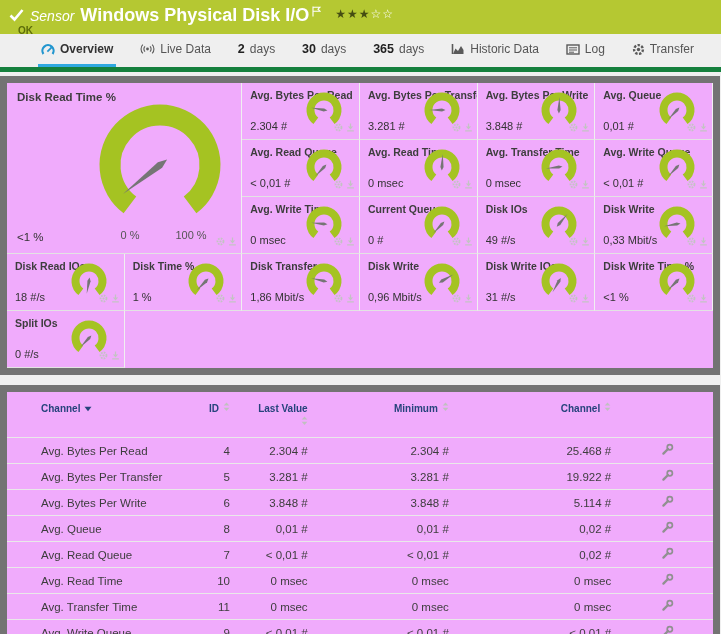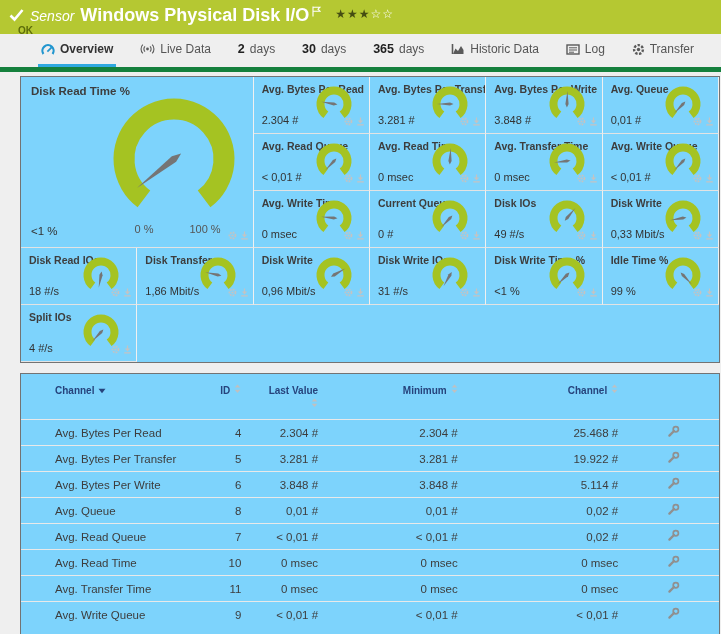--- a/index.html
+++ b/index.html
@@ -22,21 +22,21 @@
   .status-ok{position:absolute;left:18px;top:25px;font-size:10px;font-weight:bold;color:var(--ok-text);}
   
   .tabs{height:33px;display:flex;align-items:stretch;justify-content:space-between;
         padding:0 24px 0 38px;border-bottom:5px solid #15803d;}
   .tab{display:flex;align-items:center;gap:5px;font-size:12px;color:#555;
        border-bottom:3px solid transparent;padding:0 3px;cursor:pointer;white-space:nowrap;}
   .tab.active{border-bottom-color:var(--tab-blue);color:#333;font-weight:bold;}
   .tab .num{font-weight:bold;color:#222;font-size:12.5px;}
   .tab .icn{display:flex;align-items:center;}
   
-  .panel{background:#7dd3fc;border:1px solid #737373;margin-left:20px;margin-right:1px;}
+  .panel{background:#f0abfc;border:7px solid #737373;margin-right:1px;}
   .gauges-panel{margin-top:4px;}
   .gauge-grid{display:grid;grid-template-columns:repeat(6,1fr);grid-auto-rows:57px;}
   .tile{position:relative;border-bottom:1px solid #e3e3e3;border-right:1px solid #f0f0f0;overflow:hidden;}
   .tile.empty{border:none;}
   .tile .t-title{position:absolute;left:8px;top:6px;font-size:10.5px;font-weight:bold;color:#3d3d3d;white-space:nowrap;}
   .tile .t-value{position:absolute;left:8px;bottom:7px;font-size:11px;color:#333;}
   .tile .t-icons{position:absolute;right:4px;bottom:3px;display:flex;gap:3px;align-items:center;}
   .tile svg.g{position:absolute;right:13px;top:6px;}
   .tile.big{grid-column:span 2;grid-row:span 3;}
   .tile.big .t-title{font-size:11.5px;left:10px;top:8px;}
@@ -374,20 +374,37 @@
           <span><svg width="9" height="9" viewBox="0 0 9 9">
               <circle cx="4.5" cy="4.5" r="3" fill="none" stroke="#c3c3c3" stroke-width="1.8" stroke-dasharray="1.7 1.1"></circle>
               <circle cx="4.5" cy="4.5" r="1.1" fill="#c3c3c3"></circle>
             </svg></span>
           <span><svg width="9" height="9" viewBox="0 0 9 9">
               <path d="M4.5 0.5 V5 M2.6 3.4 L4.5 5.6 L6.4 3.4 M1.2 7.8 H7.8" stroke="#c3c3c3" stroke-width="1.2" fill="none"></path>
             </svg></span>
         </div>
       </div>
       <div class="tile">
+        <div class="t-title">Disk Time %</div>
+        <svg class="g" width="44" height="42" viewBox="0 0 44 42">
+          <path d="M 13.88 31.78 A 13.5 13.5 0 1 1 30.12 31.78" stroke="#a5c322" stroke-width="8" fill="none"></path>
+          <polygon points="12.81,30.19 23.13,22.13 24.47,18.53 20.87,19.87" fill="#757575"></polygon>
+        </svg>
+        <div class="t-value">1 %</div>
+        <div class="t-icons">
+          <span><svg width="9" height="9" viewBox="0 0 9 9">
+              <circle cx="4.5" cy="4.5" r="3" fill="none" stroke="#c3c3c3" stroke-width="1.8" stroke-dasharray="1.7 1.1"></circle>
+              <circle cx="4.5" cy="4.5" r="1.1" fill="#c3c3c3"></circle>
+            </svg></span>
+          <span><svg width="9" height="9" viewBox="0 0 9 9">
+              <path d="M4.5 0.5 V5 M2.6 3.4 L4.5 5.6 L6.4 3.4 M1.2 7.8 H7.8" stroke="#c3c3c3" stroke-width="1.2" fill="none"></path>
+            </svg></span>
+        </div>
+      </div>
+      <div class="tile">
         <div class="t-title">Disk Transfer</div>
         <svg class="g" width="44" height="42" viewBox="0 0 44 42">
           <path d="M 13.88 31.78 A 13.5 13.5 0 1 1 30.12 31.78" stroke="#a5c322" stroke-width="8" fill="none"></path>
           <polygon points="9.28,18.3 21.67,22.57 25.42,21.73 22.33,19.43" fill="#757575"></polygon>
         </svg>
         <div class="t-value">1,86 Mbit/s</div>
         <div class="t-icons">
           <span><svg width="9" height="9" viewBox="0 0 9 9">
               <circle cx="4.5" cy="4.5" r="3" fill="none" stroke="#c3c3c3" stroke-width="1.8" stroke-dasharray="1.7 1.1"></circle>
               <circle cx="4.5" cy="4.5" r="1.1" fill="#c3c3c3"></circle>
@@ -442,43 +459,26 @@
           <span><svg width="9" height="9" viewBox="0 0 9 9">
               <circle cx="4.5" cy="4.5" r="3" fill="none" stroke="#c3c3c3" stroke-width="1.8" stroke-dasharray="1.7 1.1"></circle>
               <circle cx="4.5" cy="4.5" r="1.1" fill="#c3c3c3"></circle>
             </svg></span>
           <span><svg width="9" height="9" viewBox="0 0 9 9">
               <path d="M4.5 0.5 V5 M2.6 3.4 L4.5 5.6 L6.4 3.4 M1.2 7.8 H7.8" stroke="#c3c3c3" stroke-width="1.2" fill="none"></path>
             </svg></span>
         </div>
       </div>
       <div class="tile">
-        <div class="t-title">Idle Time %</div>
-        <svg class="g" width="44" height="42" viewBox="0 0 44 42">
-          <path d="M 13.88 31.78 A 13.5 13.5 0 1 1 30.12 31.78" stroke="#a5c322" stroke-width="8" fill="none"></path>
-          <polygon points="30.87,30.51 23.17,19.91 19.61,18.44 20.83,22.09" fill="#757575"></polygon>
-        </svg>
-        <div class="t-value">99 %</div>
-        <div class="t-icons">
-          <span><svg width="9" height="9" viewBox="0 0 9 9">
-              <circle cx="4.5" cy="4.5" r="3" fill="none" stroke="#c3c3c3" stroke-width="1.8" stroke-dasharray="1.7 1.1"></circle>
-              <circle cx="4.5" cy="4.5" r="1.1" fill="#c3c3c3"></circle>
-            </svg></span>
-          <span><svg width="9" height="9" viewBox="0 0 9 9">
-              <path d="M4.5 0.5 V5 M2.6 3.4 L4.5 5.6 L6.4 3.4 M1.2 7.8 H7.8" stroke="#c3c3c3" stroke-width="1.2" fill="none"></path>
-            </svg></span>
-        </div>
-      </div>
-      <div class="tile">
         <div class="t-title">Split IOs</div>
         <svg class="g" width="44" height="42" viewBox="0 0 44 42">
           <path d="M 13.88 31.78 A 13.5 13.5 0 1 1 30.12 31.78" stroke="#a5c322" stroke-width="8" fill="none"></path>
           <polygon points="13.13,30.51 23.17,22.09 24.39,18.44 20.83,19.91" fill="#757575"></polygon>
         </svg>
-        <div class="t-value">4 #/s</div>
+        <div class="t-value">0 #/s</div>
         <div class="t-icons">
           <span><svg width="9" height="9" viewBox="0 0 9 9">
               <circle cx="4.5" cy="4.5" r="3" fill="none" stroke="#c3c3c3" stroke-width="1.8" stroke-dasharray="1.7 1.1"></circle>
               <circle cx="4.5" cy="4.5" r="1.1" fill="#c3c3c3"></circle>
             </svg></span>
           <span><svg width="9" height="9" viewBox="0 0 9 9">
               <path d="M4.5 0.5 V5 M2.6 3.4 L4.5 5.6 L6.4 3.4 M1.2 7.8 H7.8" stroke="#c3c3c3" stroke-width="1.2" fill="none"></path>
             </svg></span>
         </div>
       </div>

